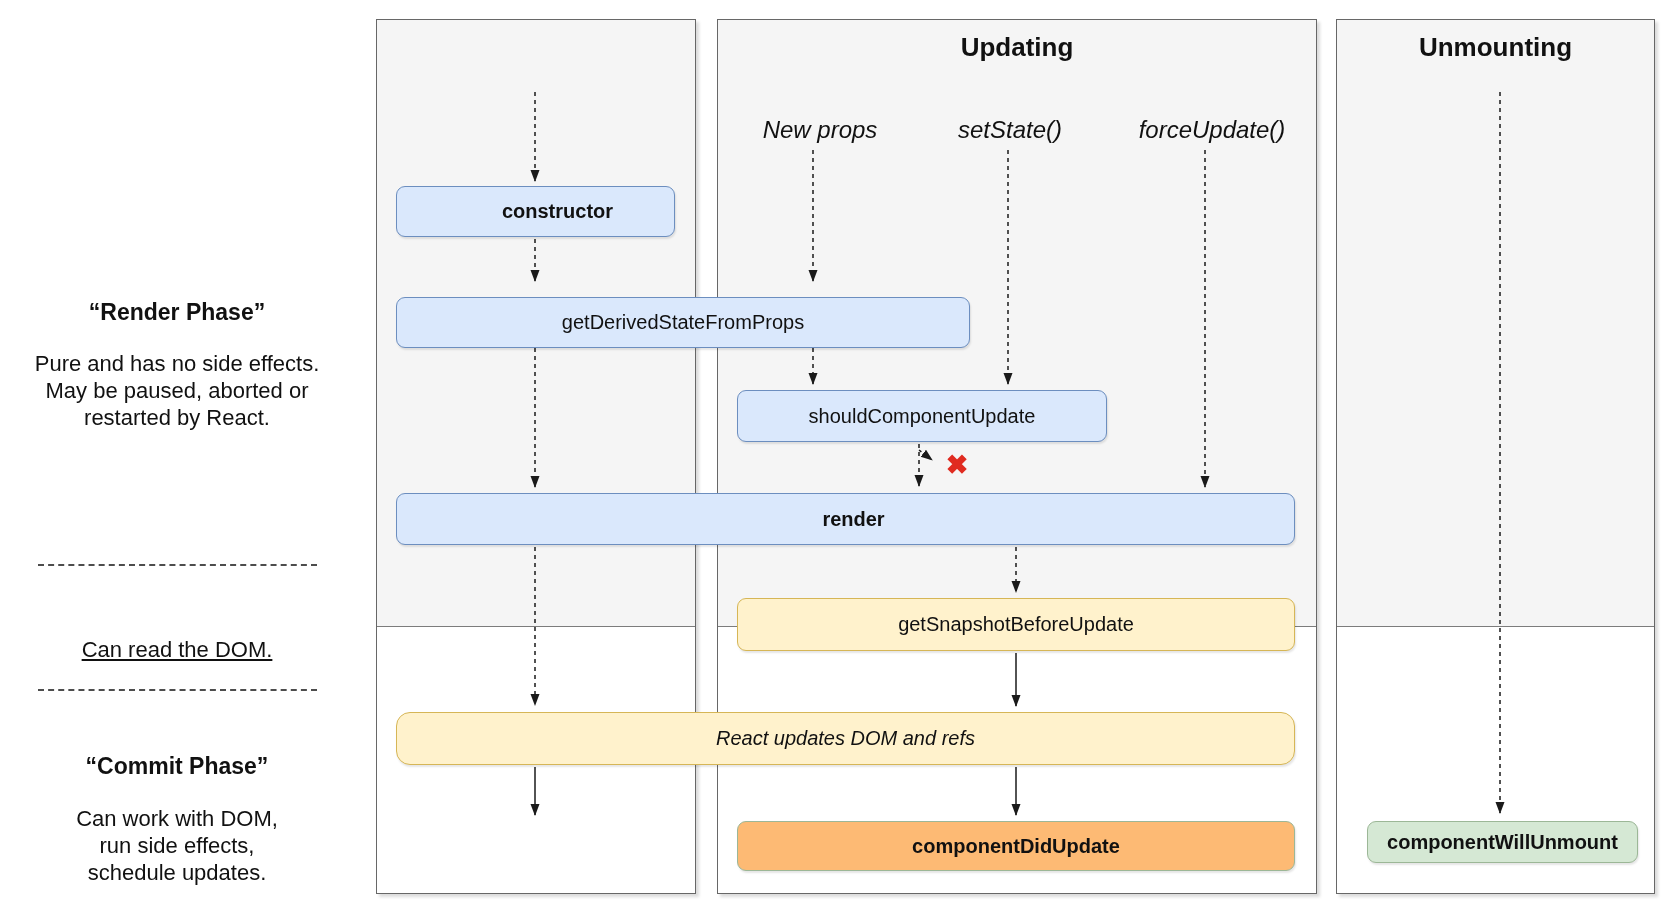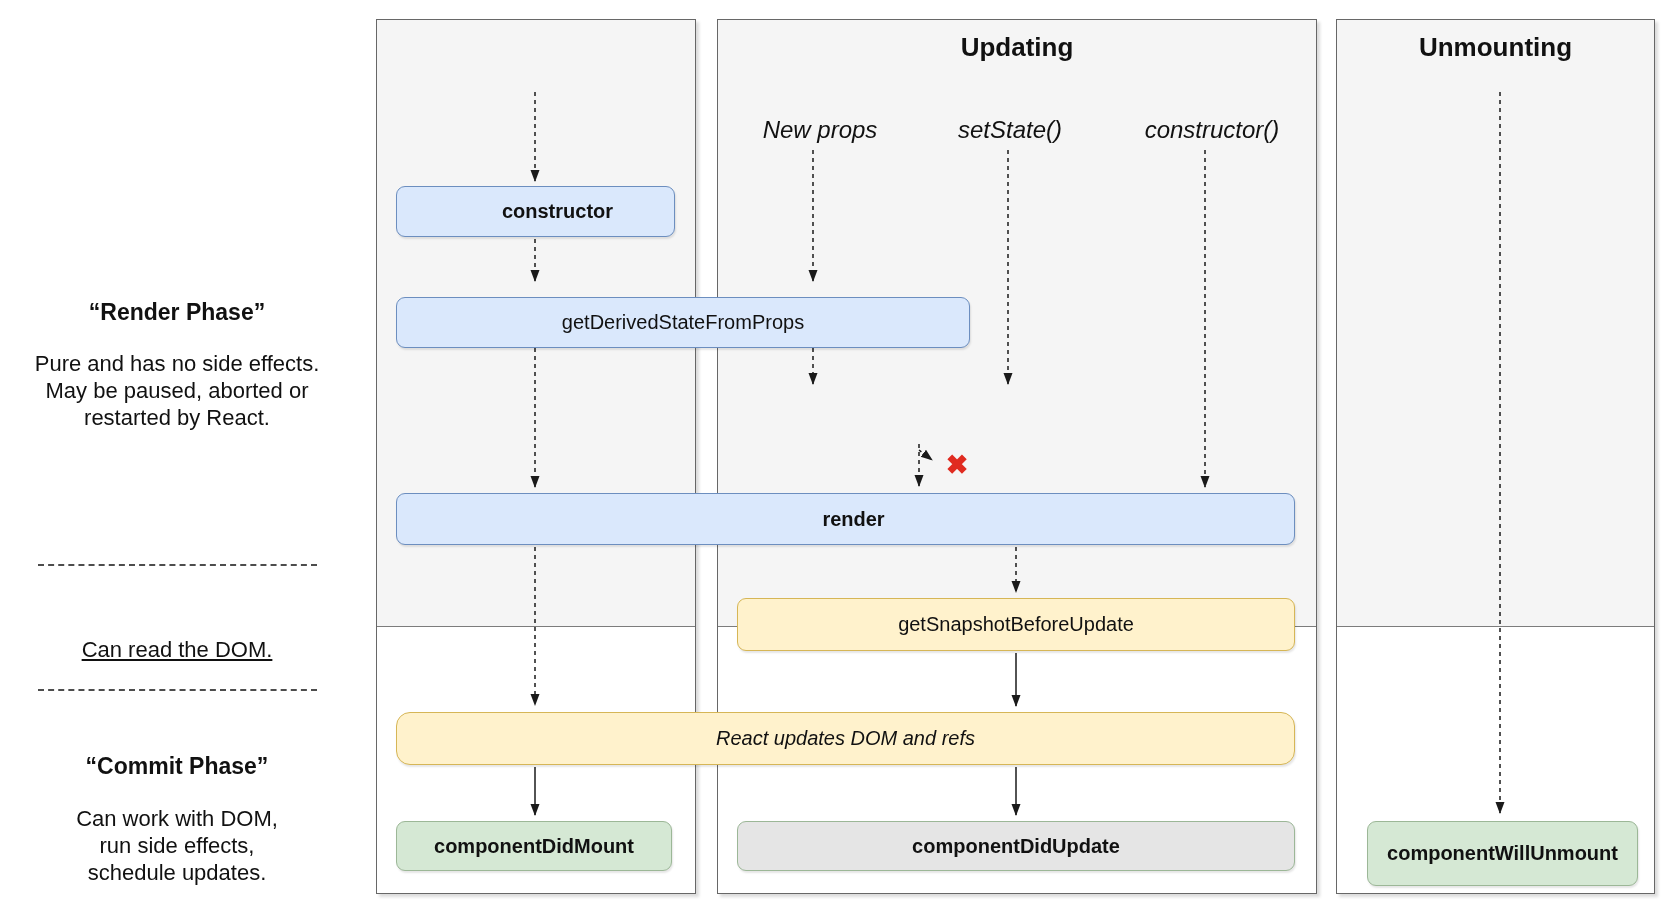--- a/index.html
+++ b/index.html
@@ -44,21 +44,21 @@
     font-size:20px;z-index:4;box-shadow:1px 2px 2px rgba(0,0,0,0.10);}
   .bold{font-weight:bold;} .ital{font-style:italic;border-radius:14px;}
   .n-constructor{left:396px;top:186px;width:279px;height:51px;}
   .n-gdsfp{left:396px;top:297px;width:574px;height:51px;}
   .n-scu{left:737px;top:390px;width:370px;height:52px;}
   .n-render{left:396px;top:493px;width:899px;height:52px;padding-left:16px;}
   .n-gsbu{left:737px;top:598px;width:558px;height:53px;}
   .n-rudr{left:396px;top:712px;width:899px;height:53px;}
   .n-cdm{left:396px;top:821px;width:276px;height:50px;}
   .n-cdu{left:737px;top:821px;width:558px;height:50px;}
-  .n-cwu{left:1367px;top:821px;width:271px;height:65px;}
+  .n-cwu{left:1367px;top:821px;width:271px;height:42px;}
   
   .abort-x{position:absolute;left:941px;top:449px;width:32px;height:32px;
     text-align:center;font-size:27px;line-height:32px;font-weight:bold;z-index:5;}
 </style>
 </head>
 <body>
 
 <div class="canvas">
 
   <div class="side-title t1">“Render Phase”</div>
@@ -81,21 +81,21 @@
   </div>
   <div class="panel p-unmounting">
     <div class="render-zone" style="background: rgb(245, 245, 245);"></div>
   </div>
 
   <div class="col-header h-updating">Updating</div>
   <div class="col-header h-unmounting">Unmounting</div>
 
   <div class="trigger tr-newprops">New props</div>
   <div class="trigger tr-setstate">setState()</div>
-  <div class="trigger tr-forceupdate">constructor()</div>
+  <div class="trigger tr-forceupdate">forceUpdate()</div>
 
   <svg class="wires" width="1674" height="917" viewBox="0 0 1674 917">
     <defs>
       <marker id="ah" markerUnits="userSpaceOnUse" markerWidth="13" markerHeight="10" refX="11" refY="4.5" orient="auto">
         <path d="M0,0 L12,4.5 L0,9 Z" fill="#1a1a1a"></path>
       </marker>
     </defs>
     <g stroke="#1a1a1a" stroke-width="1.5" fill="none">
 
       <path d="M535,92 V181" stroke-dasharray="4 4" marker-end="url(#ah)"></path>
@@ -119,22 +119,22 @@
       <path d="M1016,653 V706" marker-end="url(#ah)"></path>
 
       <path d="M1016,767 V815" marker-end="url(#ah)"></path>
 
       <path d="M1500,92 V813" stroke-dasharray="4 4" marker-end="url(#ah)"></path>
     </g>
   </svg>
 
   <div class="node n-constructor bold" style="background: rgb(218, 232, 252); border-color: rgb(108, 142, 191); padding-left: 44px;">constructor</div>
   <div class="node n-gdsfp" style="background: rgb(218, 232, 252); border-color: rgb(108, 142, 191);">getDerivedStateFromProps</div>
+  <div class="node n-scu" style="background: rgb(218, 232, 252); border-color: rgb(108, 142, 191);">shouldComponentUpdate</div>
   <div class="node n-render bold" style="background: rgb(218, 232, 252); border-color: rgb(108, 142, 191);">render</div>
   <div class="node n-gsbu" style="background: rgb(255, 242, 204); border-color: rgb(214, 182, 86);">getSnapshotBeforeUpdate</div>
   <div class="node n-rudr ital" style="background: rgb(255, 242, 204); border-color: rgb(214, 182, 86);">React updates DOM and refs</div>
-  <div class="node n-cdm bold" style="background: rgb(213, 232, 212); border-color: rgb(156, 183, 151);">componentDidMount</div>
-  <div class="node n-cdu bold" style="background: #e5e5e5; border-color: rgb(156, 183, 151);">componentDidUpdate</div>
+  <div class="node n-cdu bold" style="background: #fdba74; border-color: rgb(156, 183, 151);">componentDidUpdate</div>
   <div class="node n-cwu bold" style="background: rgb(213, 232, 212); border-color: rgb(156, 183, 151);">componentWillUnmount</div>
 
   <div class="abort-x" style="color: rgb(224, 43, 32);">✖</div>
 
 </div>
 
 </body></html>

